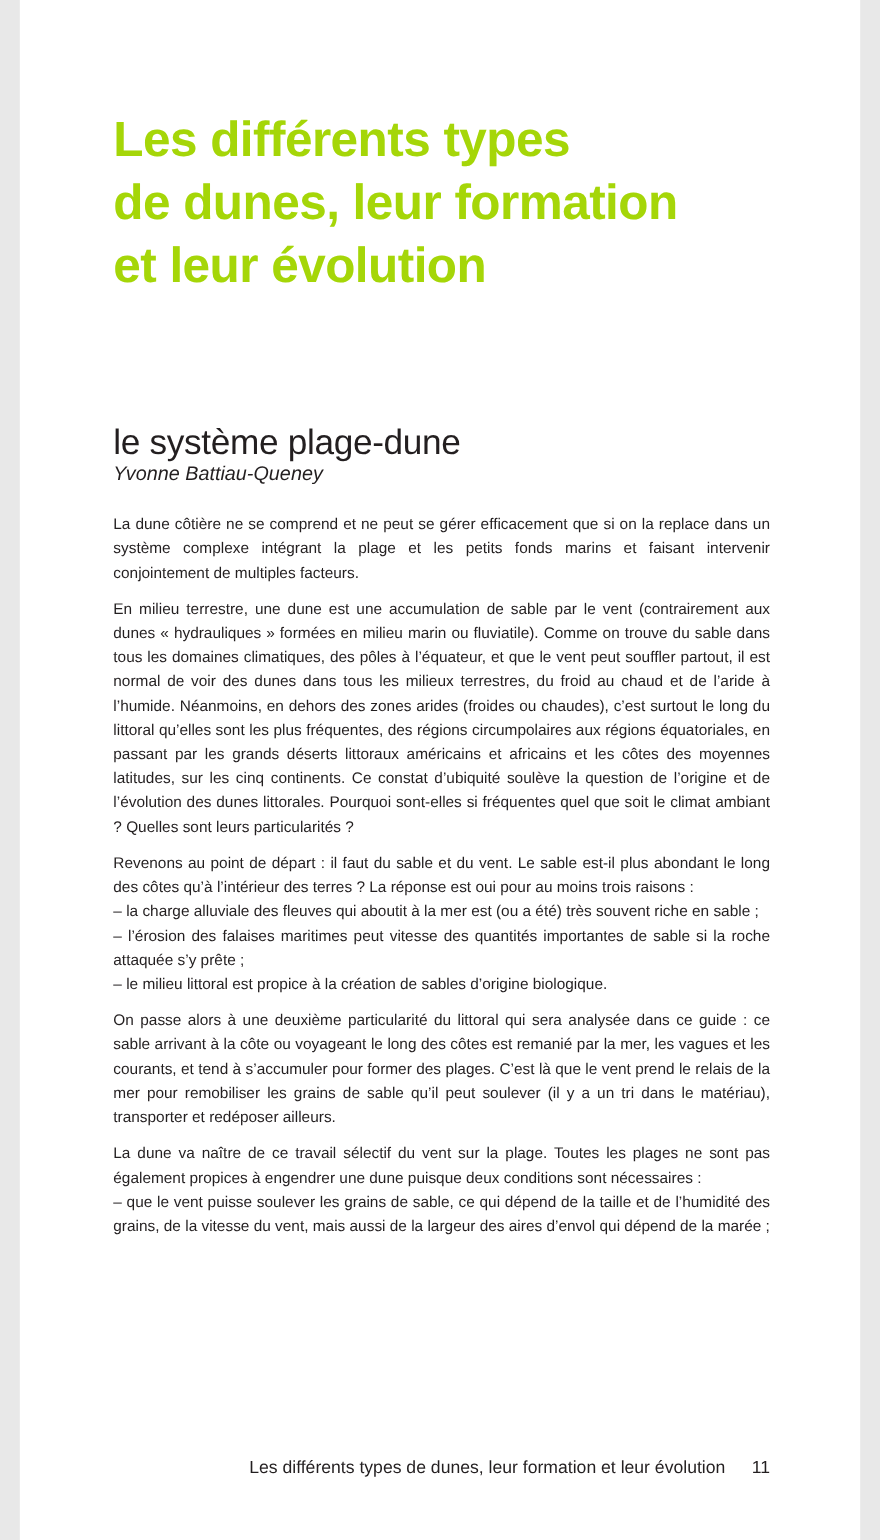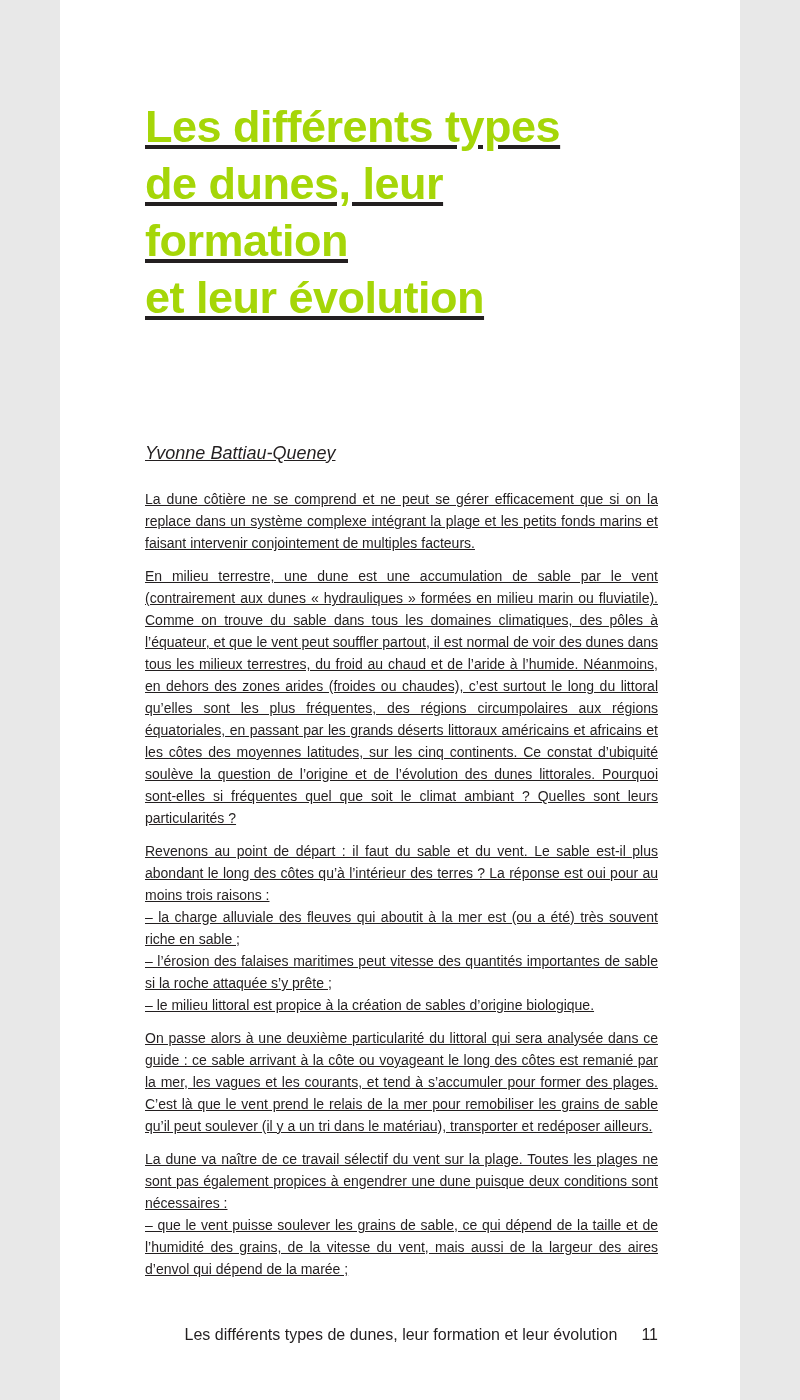--- a/index.html
+++ b/index.html
@@ -1,26 +1,25 @@
 <!DOCTYPE html>
 <html lang="fr"><head>
 <meta charset="utf-8">
 <style>
   * { margin: 0; padding: 0; box-sizing: border-box; }
   html, body { background: #e8e8e8; }
   .page {
     position: relative;
-    width: 680px;
+    width: 764px;
     height: 1400px;
     margin: 0 auto;
     background: #ffffff;
     font-family: "Liberation Sans", sans-serif;
     color: #231f20;
     overflow: hidden;
-    text-decoration: underline;
   }
   .content {
     padding: 0 82px 0 85px;
   }
   .chapter-title {
     margin-top: 98px;
     font-size: 45px;
     font-weight: 700;
     line-height: 57px;
     letter-spacing: -0.5px;
@@ -72,20 +71,21 @@
 <div class="page">
   <div class="content">
 
     <h1 class="chapter-title">
       <span>Les différents types</span>
       <span>de dunes, leur formation</span>
       <span>et leur évolution</span>
     </h1>
 
     <h2 class="section-heading">
+      <span>le système plage-dune</span>
     </h2>
 
     <div class="author">Yvonne Battiau-Queney</div>
 
     <div class="bodytext">
 
       <p class="para">La dune côtière ne se comprend et ne peut se gérer efficacement que si on la replace dans un système complexe intégrant la plage et les petits fonds marins et faisant intervenir conjointement de multiples facteurs.</p>
 
       <p class="para">En milieu terrestre, une dune est une accumulation de sable par le vent (contrairement aux dunes « hydrauliques » formées en milieu marin ou fluviatile). Comme on trouve du sable dans tous les domaines climatiques, des pôles à l’équateur, et que le vent peut souffler partout, il est normal de voir des dunes dans tous les milieux terrestres, du froid au chaud et de l’aride à l’humide. Néanmoins, en dehors des zones arides (froides ou chaudes), c’est surtout le long du littoral qu’elles sont les plus fréquentes, des régions circumpolaires aux régions équatoriales, en passant par les grands déserts littoraux américains et africains et les côtes des moyennes latitudes, sur les cinq continents. Ce constat d’ubiquité soulève la question de l’origine et de l’évolution des dunes littorales. Pourquoi sont-elles si fréquentes quel que soit le climat ambiant ? Quelles sont leurs particularités ?</p>
 

